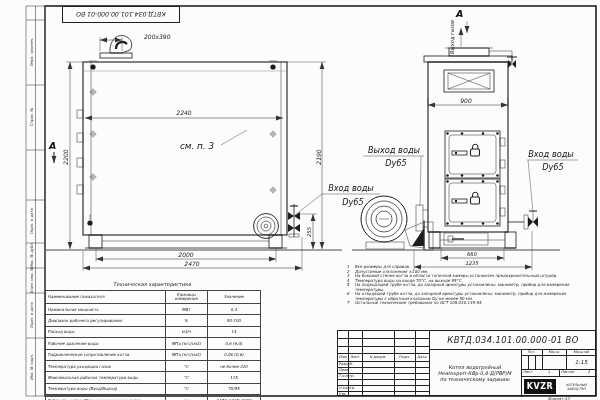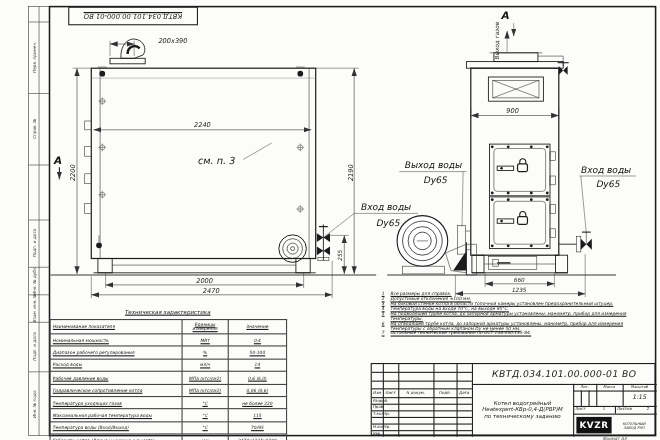--- a/index.html
+++ b/index.html
@@ -12,21 +12,21 @@
   .xl{fill:none;stroke:#777;stroke-width:0.4;}
   .dim{fill:none;stroke:#3a3a3a;stroke-width:0.55;marker-start:url(#ar);marker-end:url(#ar);}
   .ext{fill:none;stroke:#3a3a3a;stroke-width:0.45;}
   .blk{fill:#1c1c1c;stroke:none;}
   .dt{font:italic 6px "DejaVu Sans",sans-serif;fill:#1c1c1c;}
   .dts{font:italic 5.2px "DejaVu Sans",sans-serif;fill:#1c1c1c;}
   .lbl{font:italic 8.2px "DejaVu Sans",sans-serif;fill:#111;}
   .see{font:italic 8.8px "DejaVu Sans",sans-serif;fill:#111;}
   .big{font:italic bold 9.5px "DejaVu Sans",sans-serif;fill:#111;}
   .frm{font:italic 3.8px "DejaVu Sans",sans-serif;fill:#333;}
-  .abs{position:absolute;box-sizing:border-box;text-decoration:underline;}
+  .abs{position:absolute;box-sizing:border-box;}
   
   .inv{left:62px;top:6px;width:118px;height:17px;border:1px solid #222;
        display:flex;align-items:center;justify-content:center;}
   .inv span{transform:rotate(180deg);font:italic 6.2px "DejaVu Sans",sans-serif;color:#1c1c1c;white-space:nowrap;}
   
   .notes{left:347px;top:265px;width:248px;font:italic 4px "DejaVu Sans",sans-serif;color:#222;line-height:4.5px;}
   .note{display:flex;}
   .note .n{width:8px;flex:none;}
   .note .t{flex:1;}
   

